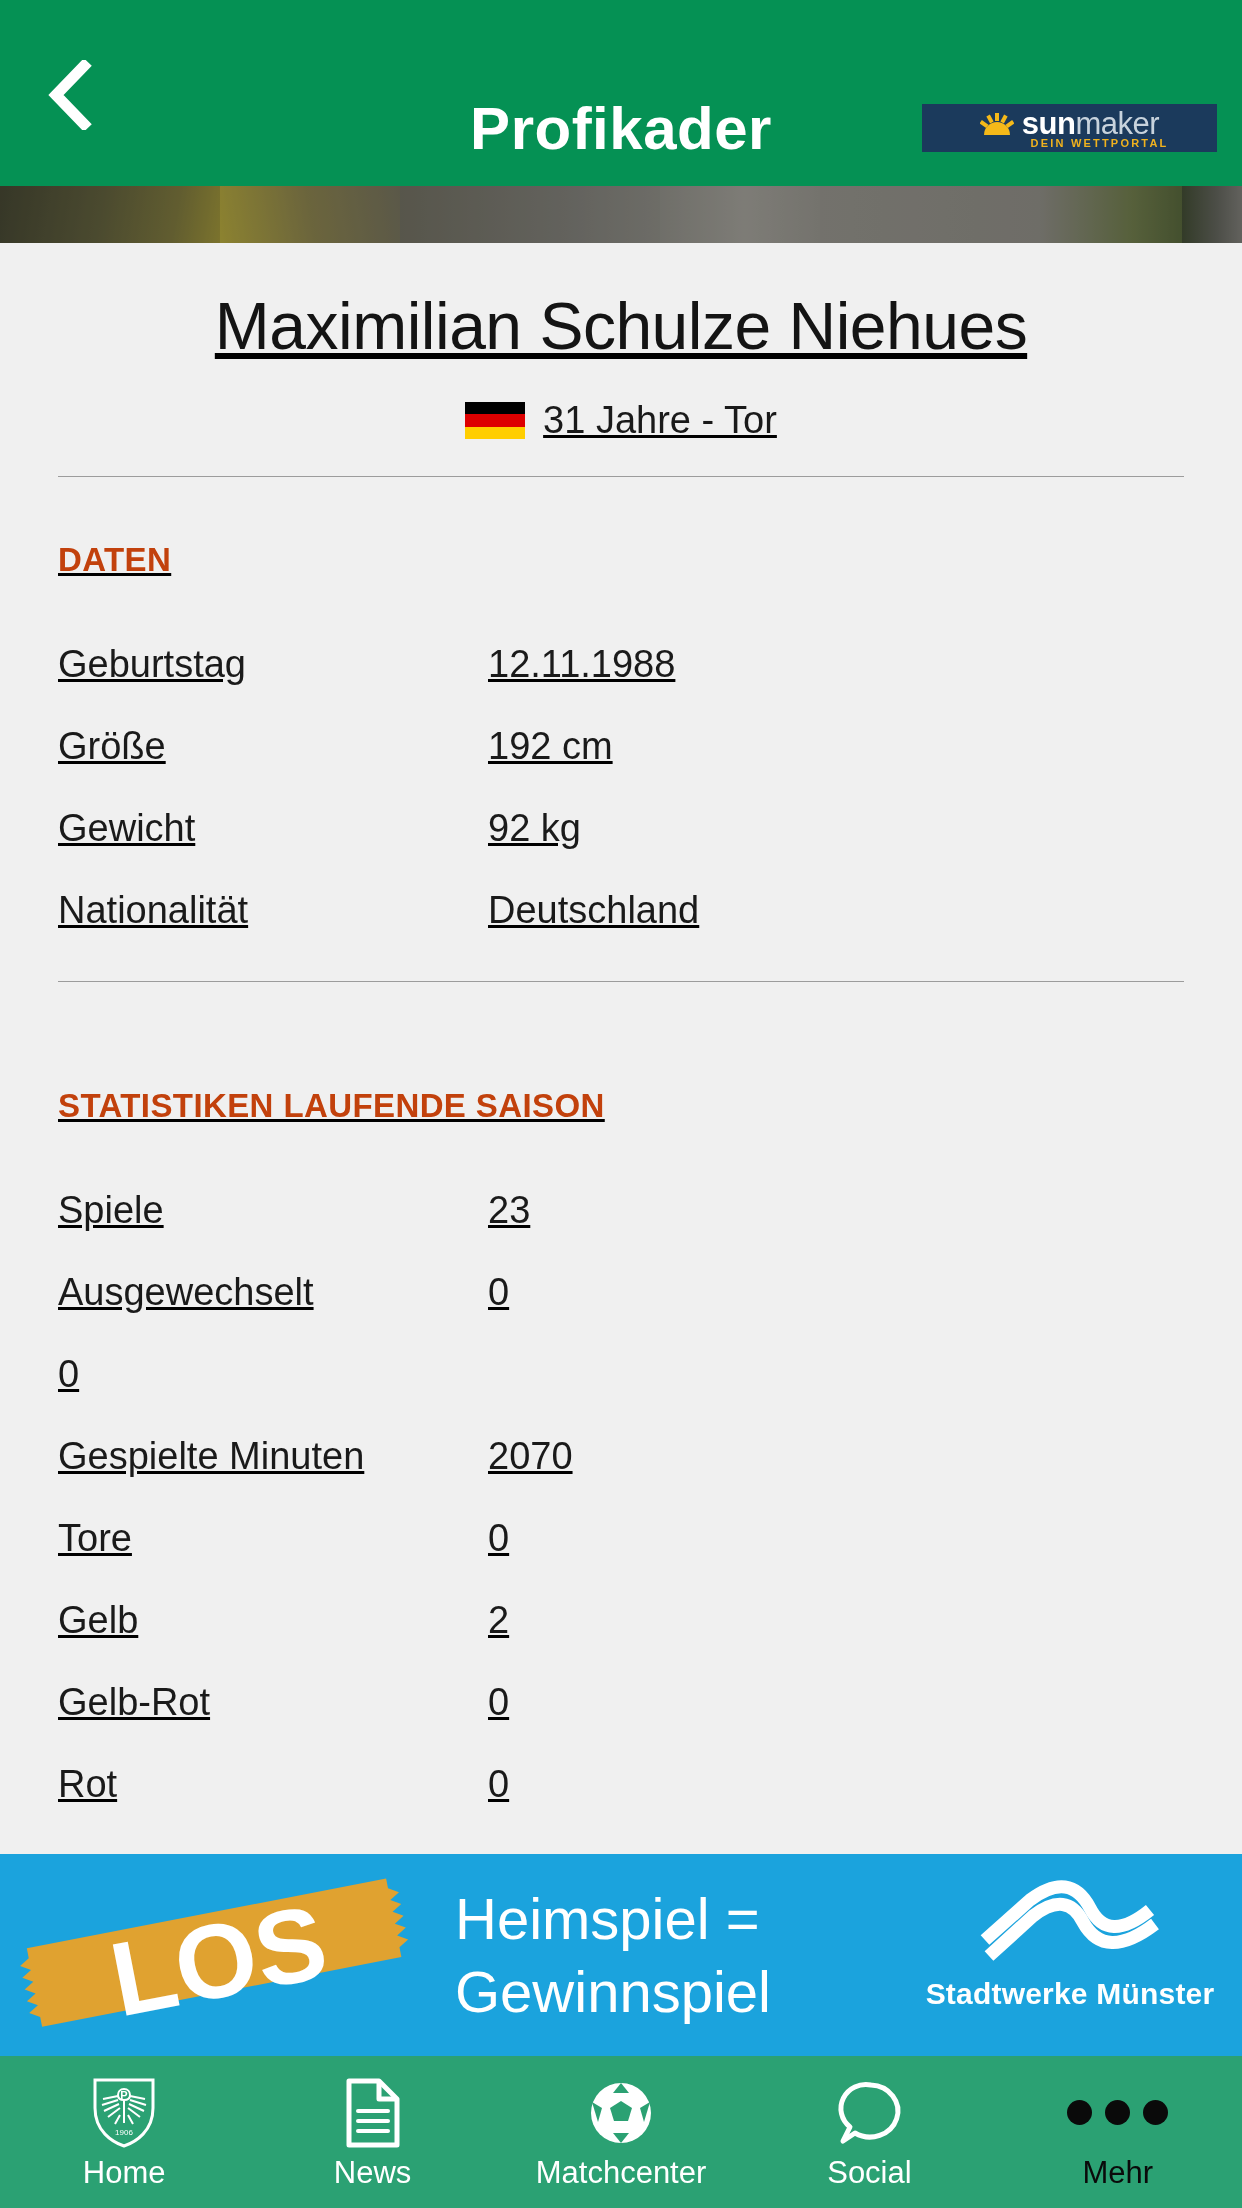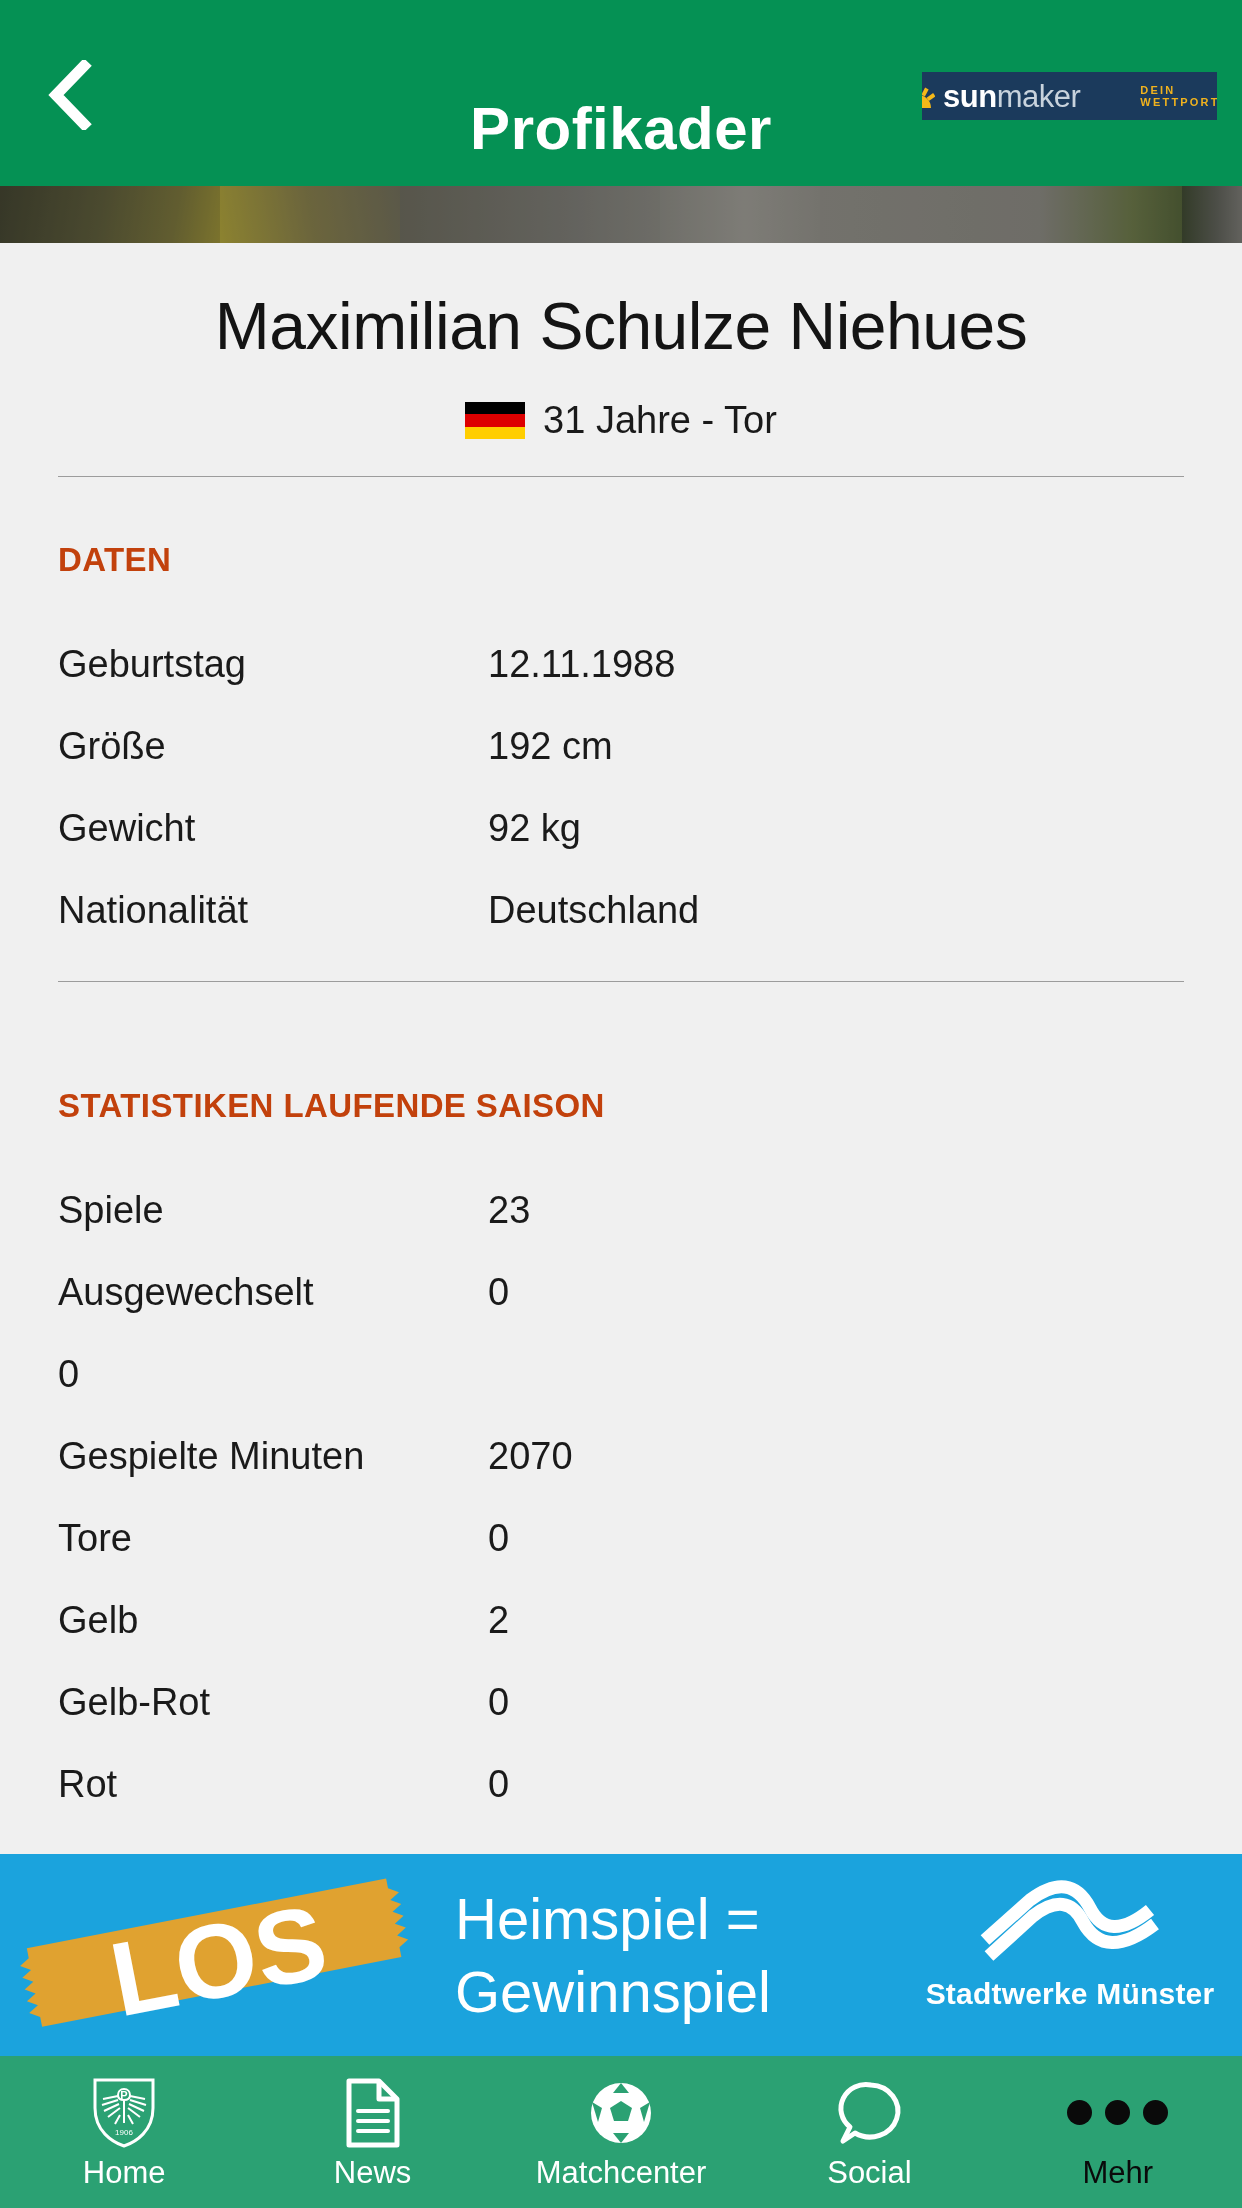--- a/index.html
+++ b/index.html
@@ -26,24 +26,24 @@
   .back-btn svg { display:block; }
   .header-title {
     position:absolute; left:0; width:1242px; text-align:center;
     top:58px;
     color:#ffffff;
     font-size:60px; font-weight:bold;
     letter-spacing:0.5px;
     margin-top:36px;
   }
   .sunmaker {
-    position:absolute; right:25px; top:72px;
+    position:absolute; right:25px; top:104px;
     width:295px; height:48px;
     background:#1b3a5c;
-    display:flex; flex-direction:row;
+    display:flex; flex-direction:column;
     align-items:center; justify-content:center;
     overflow:hidden;
   }
   .sm-row { display:flex; align-items:center; gap:8px; margin-top:2px; }
   .sm-sun { width:34px; height:22px; position:relative; flex:none; }
   .sm-word { font-size:31px; font-weight:bold; line-height:0.95; letter-spacing:-0.5px; }
   .sm-sun-txt { color:#ffffff; }
   .sm-maker-txt { color:#c8d3dd; font-weight:normal; }
   .sm-sub {
     color:#f0b21e; font-size:11px; letter-spacing:2.2px;
@@ -68,20 +68,21 @@
     background:linear-gradient(90deg,#a5a39b 0%,#9e9c94 55%,#7c8a55 78%,#5f7041 92%,#49553a 100%); }
   .ps-r2 { position:absolute; right:0; top:0; width:60px; height:57px;
     background:linear-gradient(90deg,#49553a 0%,#6f7168 60%,#8d8c86 100%); }
   .ps-shade { position:absolute; inset:0; background:rgba(0,0,0,0.30); }
 
   
   .content {
     position:absolute; top:243px; left:0; width:1242px; height:1611px;
     background:#f0f0f0;
     overflow:hidden;
+    text-decoration:underline;
   }
   .player-name {
     text-align:center;
     font-size:66px;
     color:#141414;
     font-weight:normal;
     margin-top:45px;
     letter-spacing:-0.5px;
     white-space:nowrap;
   }

